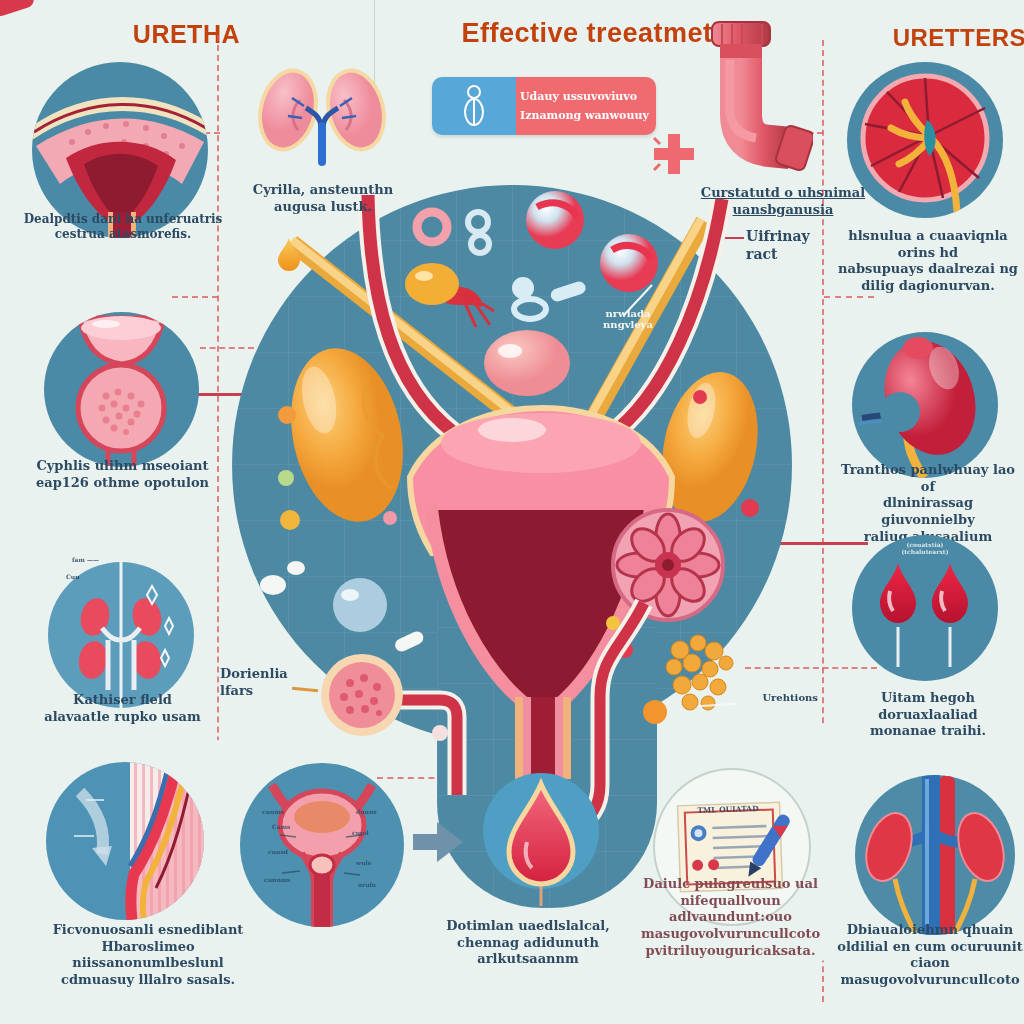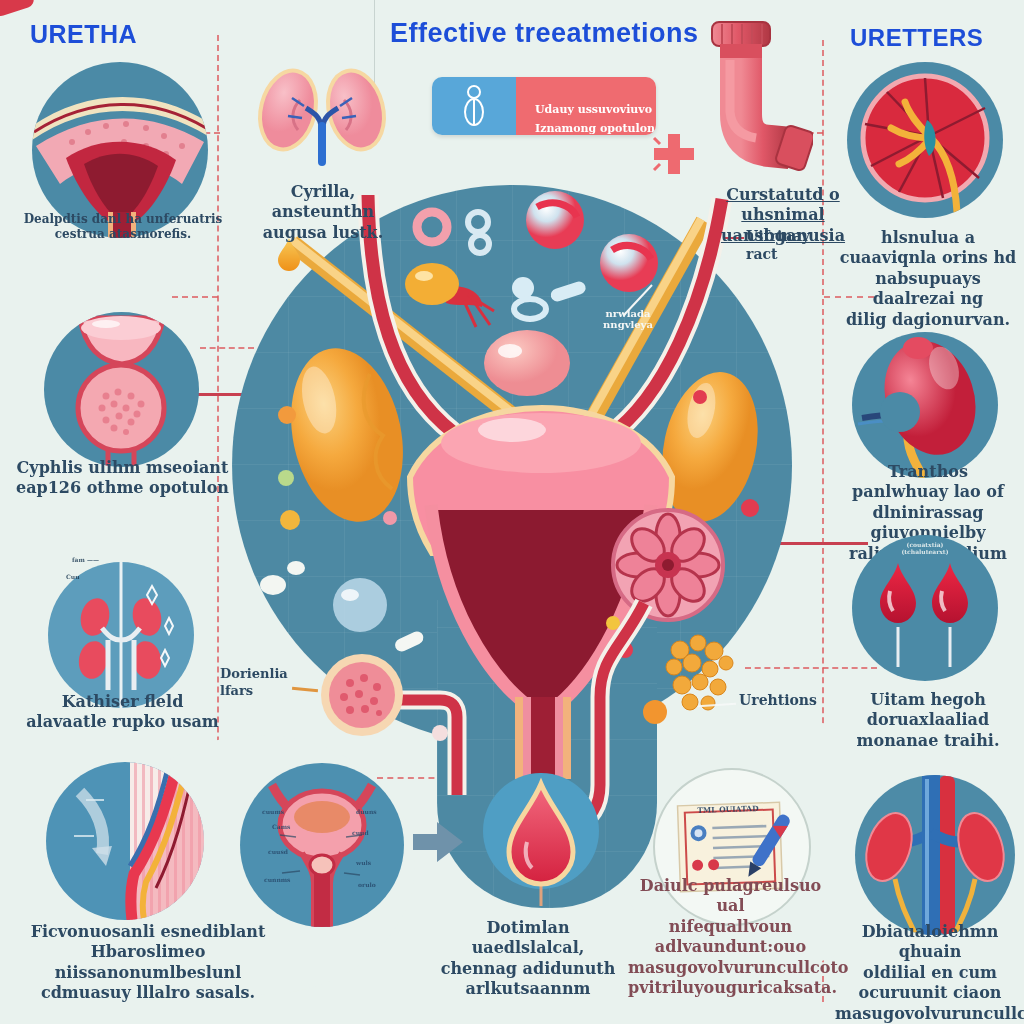--- a/index.html
+++ b/index.html
@@ -1,22 +1,22 @@
 <!DOCTYPE html>
 <html><head>
 <meta charset="utf-8">
 <style>
   html,body{margin:0;padding:0;background:#cfd8d4;}
   #canvas{position:relative;width:1024px;height:1024px;background:#e9f2ee;overflow:hidden;
           font-family:"Liberation Sans",sans-serif;}
   .abs{position:absolute;}
-  .h1{font-family:"Liberation Sans",sans-serif;font-weight:700;color:#1d4ed8;
-      text-align:left;letter-spacing:.5px;}
+  .h1{font-family:"Liberation Sans",sans-serif;font-weight:700;color:#c2410c;
+      text-align:right;letter-spacing:.5px;}
   .caption{font-family:"DejaVu Serif",serif;font-weight:700;color:#2d4a63;
-           font-size:16px;line-height:1.28;text-align:center;white-space:pre-line;}
+           font-size:13px;line-height:1.28;text-align:center;white-space:pre-line;}
   .caption-maroon{color:#824c55;}
   .tinytxt{font-family:"DejaVu Serif",serif;font-weight:700;color:#27496b;font-size:6px;
            line-height:1.2;white-space:pre-line;opacity:.85;}
   .circle{position:absolute;border-radius:50%;}
   .teal{background:#4b8aa6;}
   .dashv{position:absolute;width:0;border-left:2px dashed #dd5a5f;opacity:.75;}
   .dashh{position:absolute;height:0;border-top:2px dashed #dd5a5f;opacity:.75;}
   .solidh{position:absolute;height:2.5px;background:#c84050;}
   .grid{background-image:
      repeating-linear-gradient(0deg, rgba(255,255,255,.06) 0 1px, transparent 1px 56px),
@@ -231,21 +231,21 @@
   </svg>
 
   <div class="abs" style="left:586px;top:308px;width:84px;color:#f4f7f6;font-family:'DejaVu Serif',serif;font-weight:700;font-size:10px;text-align:center;white-space:pre-line;">nrwlada
 nngvleya</div>
 
   <div class="abs caption" style="left:220px;top:666px;width:80px;font-size:13px;text-align:left;">Dorienlia
 lfars</div>
   <div class="abs" style="left:292px;top:688px;width:26px;height:3px;background:#e0953f;transform:rotate(6deg);"></div>
 
   <div class="whiteleader" style="left:698px;top:704px;width:38px;transform:rotate(-4deg);"></div>
-  <div class="abs caption" style="left:738px;top:692px;width:80px;font-size:14px;text-align:center;">Urehtions</div>
+  <div class="abs caption" style="left:738px;top:692px;width:80px;font-size:10px;text-align:right;">Urehtions</div>
 
   <div class="abs caption" style="left:746px;top:228px;width:70px;font-size:14px;text-align:left;">Uifrinay
 ract</div>
 
   <svg class="abs" style="left:482px;top:772px;" width="118" height="140" viewBox="0 0 118 140">
     <defs>
         <linearGradient id="gDrop" x1="0" y1="0" x2="0" y2="1">
       <stop offset="0%" stop-color="#f2697e"></stop>
           <stop offset="100%" stop-color="#d4213f"></stop>
         </linearGradient>
@@ -257,23 +257,23 @@
   </svg>
 
   <div class="abs" style="left:432px;top:77px;width:224px;height:58px;border-radius:10px;display:flex;overflow:hidden;box-shadow:0 2px 4px rgba(0,0,0,.12);">
     <div style="width:84px;background:#58a7d9;display:flex;align-items:center;justify-content:center;">
       <svg width="26" height="44" viewBox="0 0 26 44">
         <circle cx="13" cy="8" r="6" fill="none" stroke="#ffffff" stroke-width="2"></circle>
         <ellipse cx="13" cy="28" rx="9" ry="13" fill="none" stroke="#ffffff" stroke-width="2"></ellipse>
         <line x1="13" y1="16" x2="13" y2="41" stroke="#ffffff" stroke-width="2"></line>
       </svg>
     </div>
-    <div style="flex:1;background:#ef6b70;color:#fff;font-family:'DejaVu Serif',serif;font-weight:700;font-size:11px;display:flex;flex-direction:column;justify-content:flex-end;gap:6px;padding-left:19px;">
+    <div style="flex:1;background:#ef6b70;color:#fff;font-family:'DejaVu Serif',serif;font-weight:700;font-size:11px;display:flex;flex-direction:column;justify-content:center;gap:6px;padding-left:4px;">
       <span>Udauy ussuvoviuvo</span>
-      <span>Iznamong opotulon</span>
+      <span>Iznamong wanwouuy</span>
     </div>
   </div>
 
   <svg class="abs" style="left:648px;top:128px;" width="52" height="52" viewBox="0 0 52 52">
     <path d="M20,6 h12 v14 h14 v12 h-14 v14 h-12 v-14 h-14 v-12 h14 z" fill="#ee6a70"></path>
     <line x1="6" y1="10" x2="12" y2="16" stroke="#ee6a70" stroke-width="3"></line>
     <line x1="6" y1="42" x2="12" y2="36" stroke="#ee6a70" stroke-width="3"></line>
   </svg>
 
   <svg class="abs" style="left:698px;top:16px;" width="115" height="170" viewBox="0 0 115 170">

